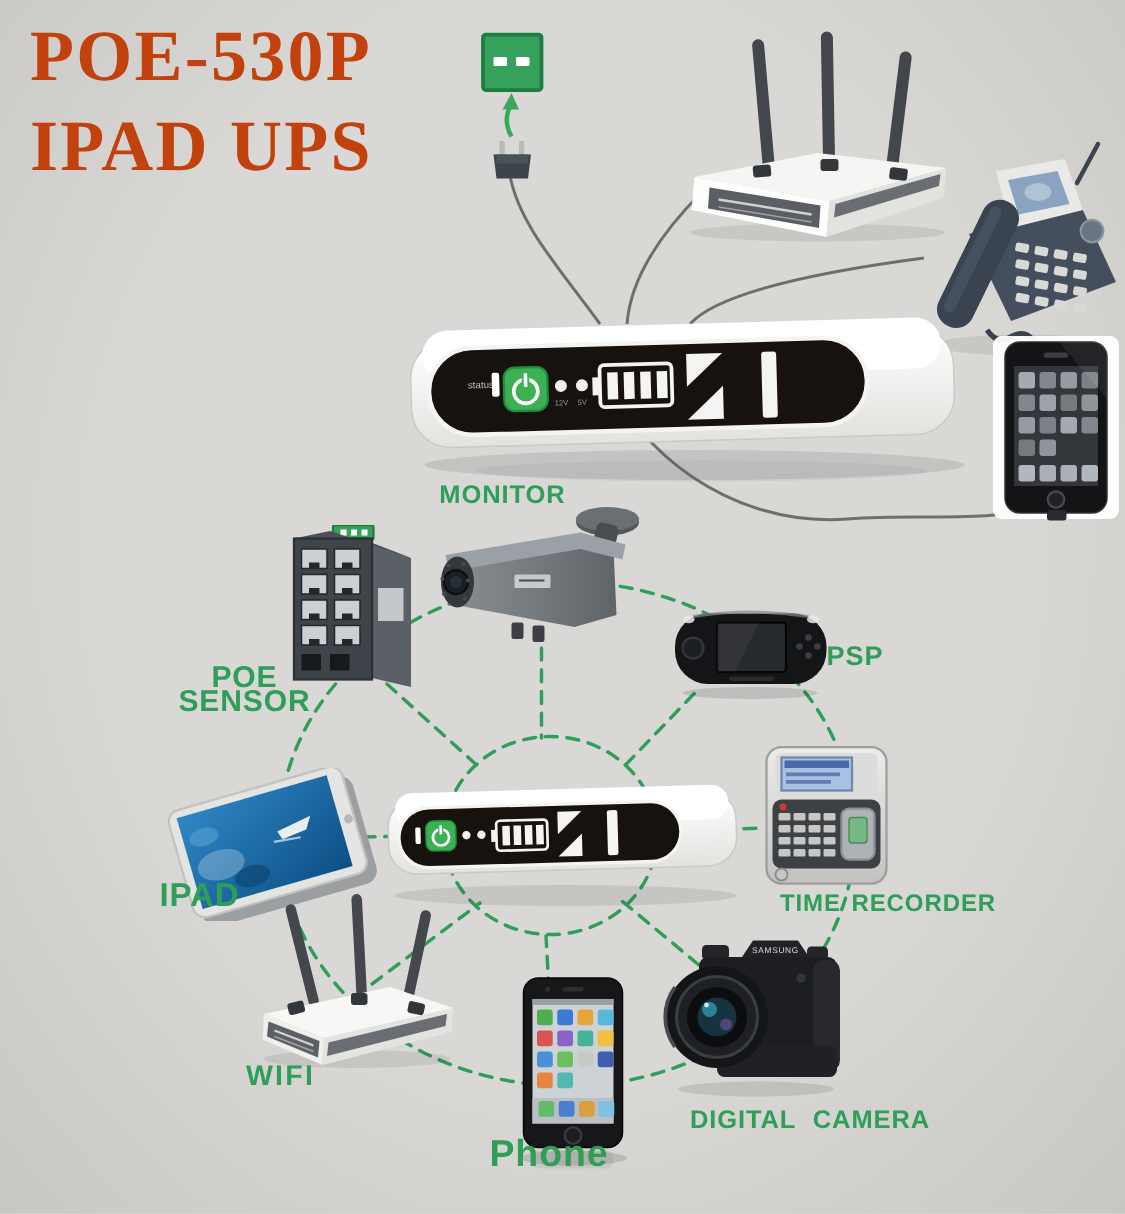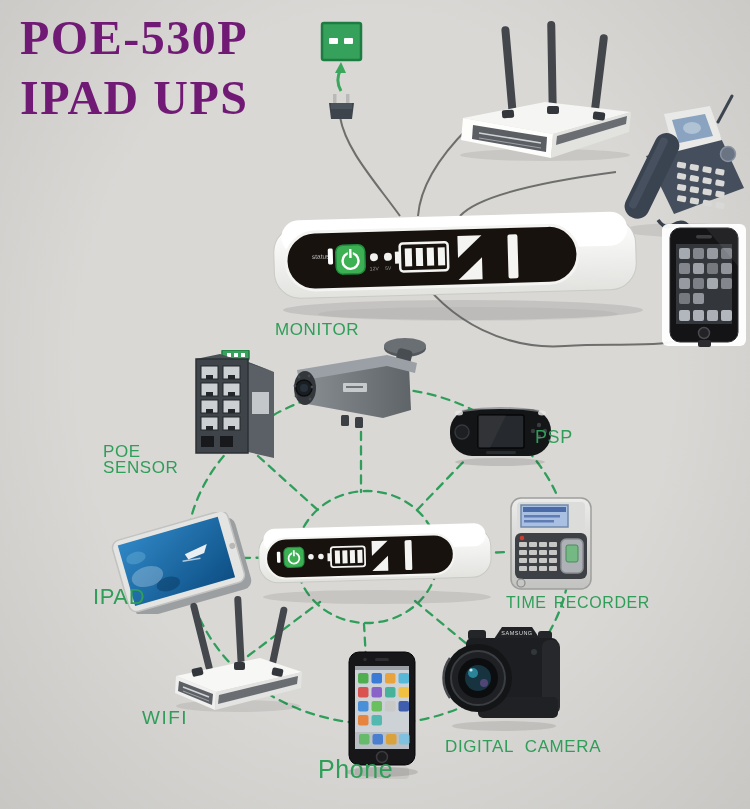--- a/index.html
+++ b/index.html
@@ -9,25 +9,25 @@
     font-family:"Liberation Sans",sans-serif;
   }
   body::after{
     content:"";position:absolute;inset:0;pointer-events:none;
     background:radial-gradient(ellipse at 50% 45%, rgba(255,255,255,0.06) 55%, rgba(0,0,0,0.07) 100%);
   }
   .abs{position:absolute}
   .title{
     position:absolute;left:20px;top:8px;z-index:6;
     font-family:"Liberation Serif",serif;font-weight:bold;
-    font-size:48px;line-height:1.25;color:#701a75;letter-spacing:1.5px;
+    font-size:48px;line-height:1.25;color:#c2410c;letter-spacing:1.5px;
   }
   .net-label{
-    position:absolute;z-index:5;color:#2f9e58;font-weight:normal;
-    text-align:left;letter-spacing:.6px;line-height:1.0;
+    position:absolute;z-index:5;color:#2f9e58;font-weight:bold;
+    text-align:center;letter-spacing:.6px;line-height:1.0;
   }
   svg{display:block}
 </style>
 </head>
 <body>
 
 <div class="title">
   <div>POE-530P</div>
   <div>IPAD UPS</div>
 </div>
@@ -445,21 +445,21 @@
   <circle cx="40" cy="56" r="13" fill="#17333f"></circle>
   <circle cx="35" cy="51" r="5" fill="#2d98ac" opacity="0.8"></circle>
   <circle cx="46" cy="61" r="4" fill="#6a4e8f" opacity="0.7"></circle>
   <circle cx="33" cy="48" r="1.6" fill="#cfe6ec"></circle>
   <path d="M12,36 A34,34 0 0,0 12,76" stroke="#46494d" stroke-width="2.5" fill="none"></path>
   <circle cx="96" cy="30" r="3" fill="#33363a"></circle>
 </svg>
 
 <div class="net-label" style="left:275px;top:321px;width:120px;font-size:17px">MONITOR</div>
 
-<div class="net-label" style="left:103px;top:444px;width:120px;font-size:17px;line-height:16px">
+<div class="net-label" style="left:103px;top:444px;width:120px;font-size:20px;line-height:16px">
   <div>POE</div>
   <div>SENSOR</div>
 </div>
 
 <div class="net-label" style="left:535px;top:428px;width:70px;font-size:18px">PSP</div>
 
 <div class="net-label" style="left:93px;top:586px;width:80px;font-size:22px">IPAD</div>
 
 <div class="net-label" style="left:506px;top:595px;width:172px;font-size:16px;word-spacing:2px">TIME RECORDER</div>
 

